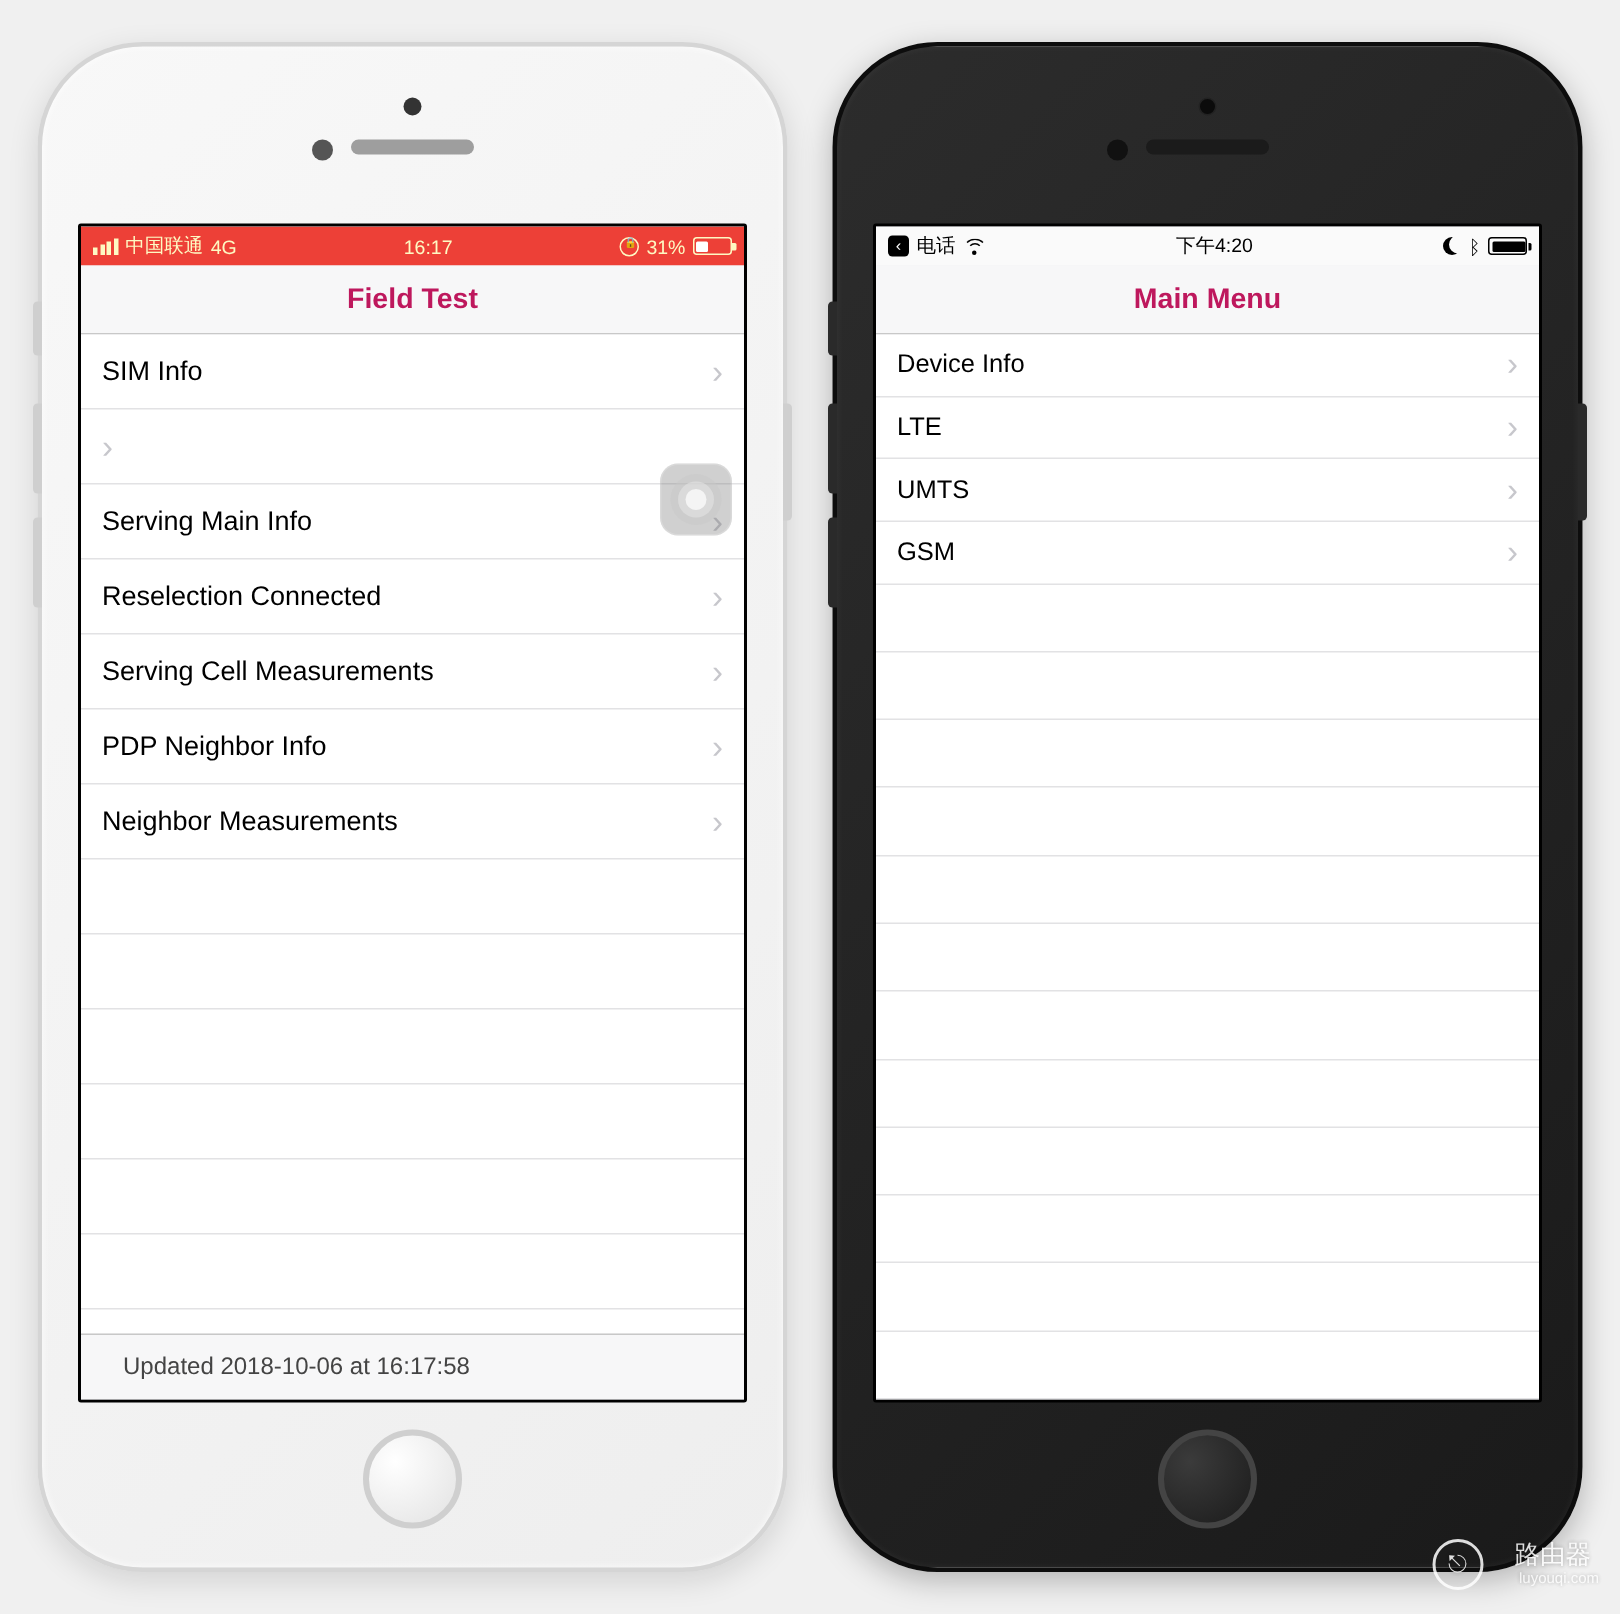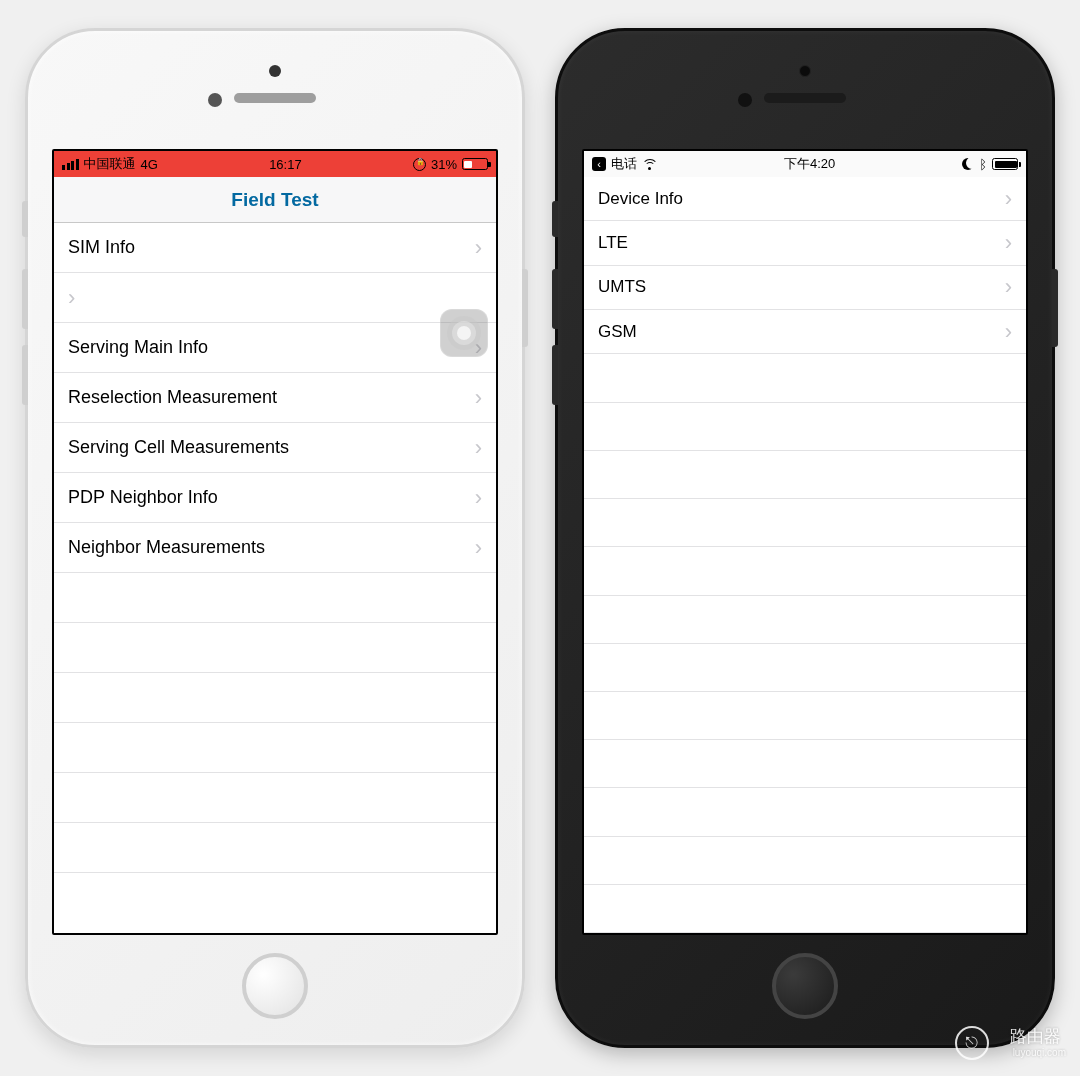--- a/index.html
+++ b/index.html
@@ -66,21 +66,21 @@
     display: flex; flex-direction: column; overflow: hidden;
     border: 2px solid #000; border-radius: 2px;
   }
   .black .screen { border: 2px solid #000; }
 
   
   .status {
     height: 26px; display: flex; align-items: center; justify-content: space-between;
     padding: 0 8px; font-size: 13px; font-weight: 500;
   }
-  .status.red { background: #ed4037; color: #000000; }
+  .status.red { background: #ed4037; color: #fef9c3; }
   .status.light { background: #fafafa; color: #000; }
   .status .left, .status .right { display: flex; align-items: center; gap: 5px; }
   .status .center { font-weight: 400; }
   .sigbars { display: inline-flex; align-items: flex-end; gap: 1.5px; }
   .sigbars span { width: 3px; background: currentColor; display: inline-block; }
   .sigbars span:nth-child(1){height:5px} .sigbars span:nth-child(2){height:7px}
   .sigbars span:nth-child(3){height:9px} .sigbars span:nth-child(4){height:11px}
   .wifi-icon { width: 15px; height: 11px; position: relative; }
   .wifi-icon::before, .wifi-icon::after {
     content:''; position:absolute; border:1.6px solid currentColor; border-radius:50%;
@@ -99,21 +99,21 @@
   .battery .fill { position:absolute; left:1.5px; top:1.5px; bottom:1.5px; background:currentColor; border-radius:1px; }
   .battery.red .fill { background:#fff; }
   .moon { width:12px; height:12px; border-radius:50%; box-shadow: inset 4px -1px 0 0 currentColor; display:inline-block; }
   .bt-icon { font-size:13px; line-height:1; }
   .backchip { width:14px; height:14px; background:#000; border-radius:3px; display:flex; align-items:center; justify-content:center; color:#fff; font-size:11px; line-height:1; }
 
   
   .navbar {
     height: 46px; background:#f7f7f8; border-bottom:1px solid #c8c8c8;
     display:flex; align-items:center; justify-content:center;
-    font-size:19px; font-weight:600; color:#0369a1;
+    font-size:19px; font-weight:600; color:#be185d;
   }
 
   
   .list { background:#fff; display:flex; flex-direction:column; flex:1; overflow:hidden; position:relative; }
   .row {
     height: 50px; border-bottom:1px solid #e2e2e4;
     display:flex; align-items:center; justify-content:space-between;
     padding: 0 14px; font-size:18px; color:#000; white-space:nowrap; overflow:hidden;
     cursor:pointer;
     gap:30px;
@@ -195,41 +195,44 @@
           <span class="chev">›</span>
         </div>
       <div class="row">
           <span class="chev">›</span>
         </div>
       <div class="row">
           <span>Serving Main Info</span>
           <span class="chev">›</span>
         </div>
       <div class="row">
-          <span>Reselection Measurement</span>
+          <span>Reselection Connected</span>
           <span class="chev">›</span>
         </div>
       <div class="row">
           <span>Serving Cell Measurements</span>
           <span class="chev">›</span>
         </div>
       <div class="row">
           <span>PDP Neighbor Info</span>
           <span class="chev">›</span>
         </div>
       <div class="row">
           <span>Neighbor Measurements</span>
           <span class="chev">›</span>
         </div>
       <div class="blankrow"></div>
       <div class="blankrow"></div>
       <div class="blankrow"></div>
       <div class="blankrow"></div>
       <div class="blankrow"></div>
       <div class="blankrow"></div>
+      <div class="footer">
+        <span>Updated 2018-10-06 at 16:17:58</span>
+      </div>
 
       <div class="assistive">
         <div class="dot1">
             <div class="dot2">
               <div class="dot3"></div>
             </div>
           </div>
       </div>
     </div>
   </div>
@@ -258,20 +261,23 @@
       <div class="center">下午4:20</div>
       <div class="right">
         <span class="moon"></span>
         <span class="bt-icon">ᛒ</span>
         <span class="battery">
             <span class="fill" style="width:92%"></span>
           </span>
       </div>
     </div>
 
+    <div class="navbar">
+      <span>Main Menu</span>
+    </div>
 
     <div class="list">
       <div class="row short">
           <span>Device Info</span>
           <span class="chev">›</span>
         </div>
       <div class="row short">
           <span>LTE</span>
           <span class="chev">›</span>
         </div>

